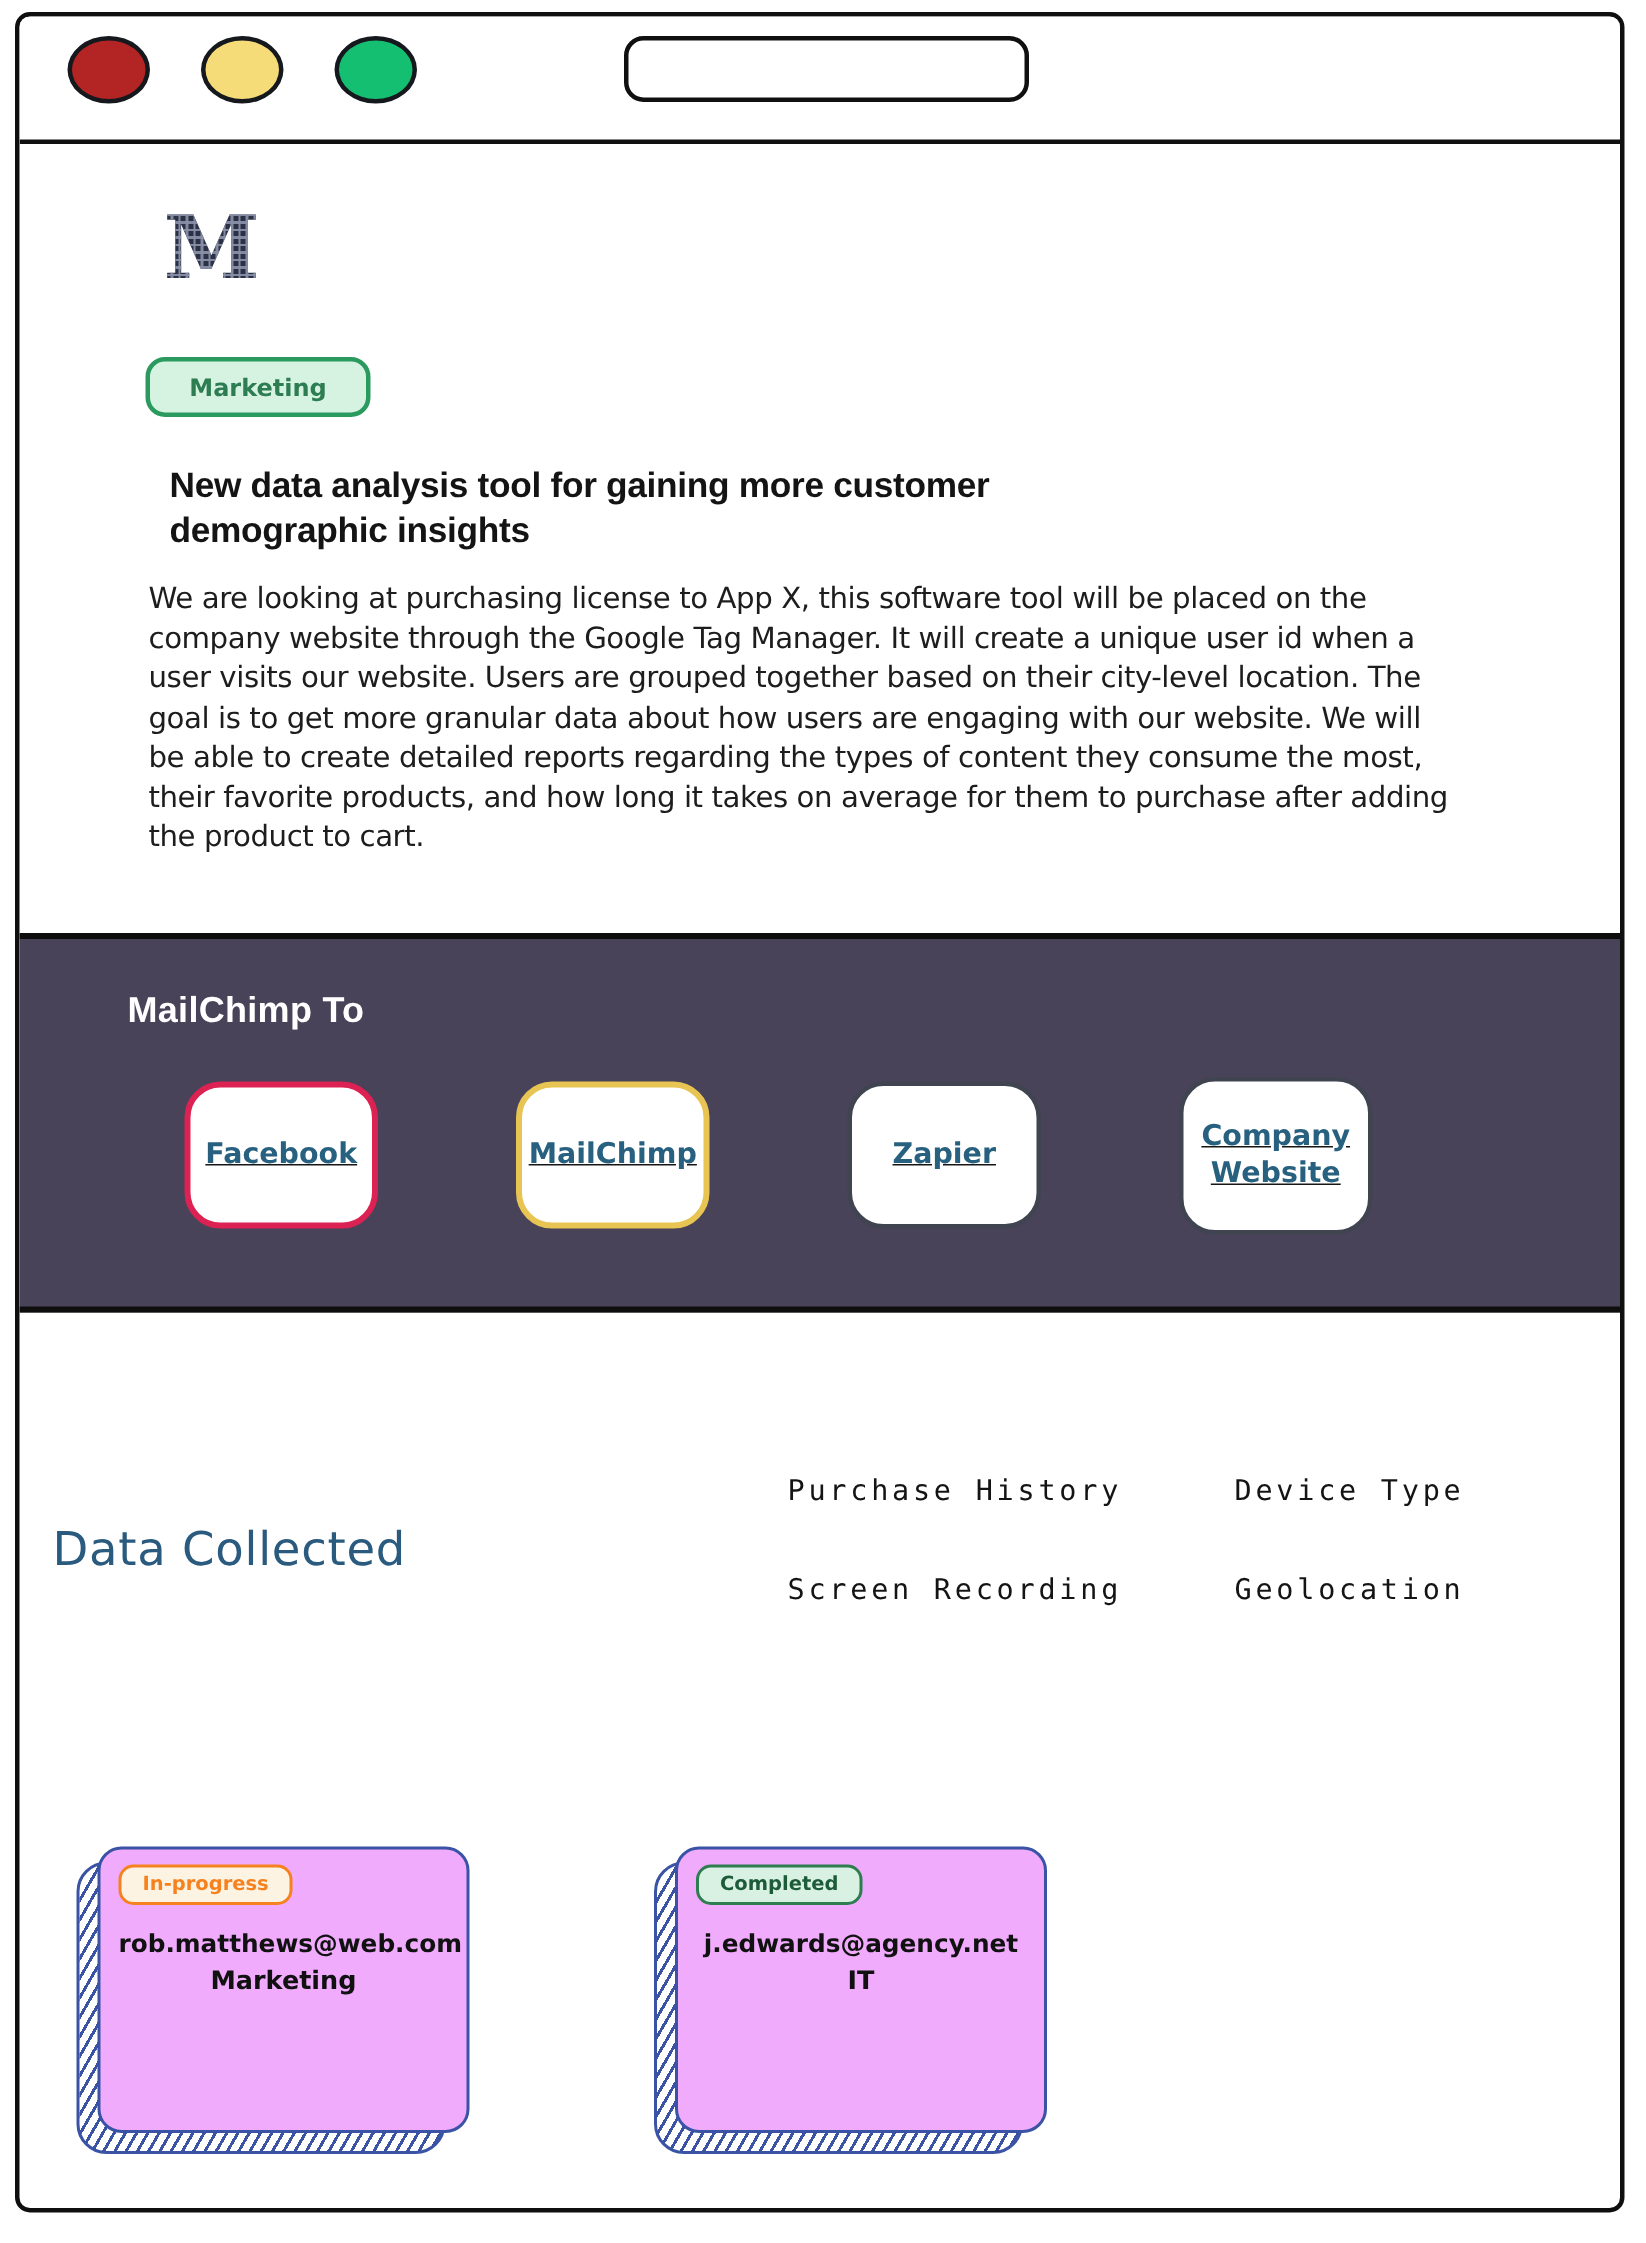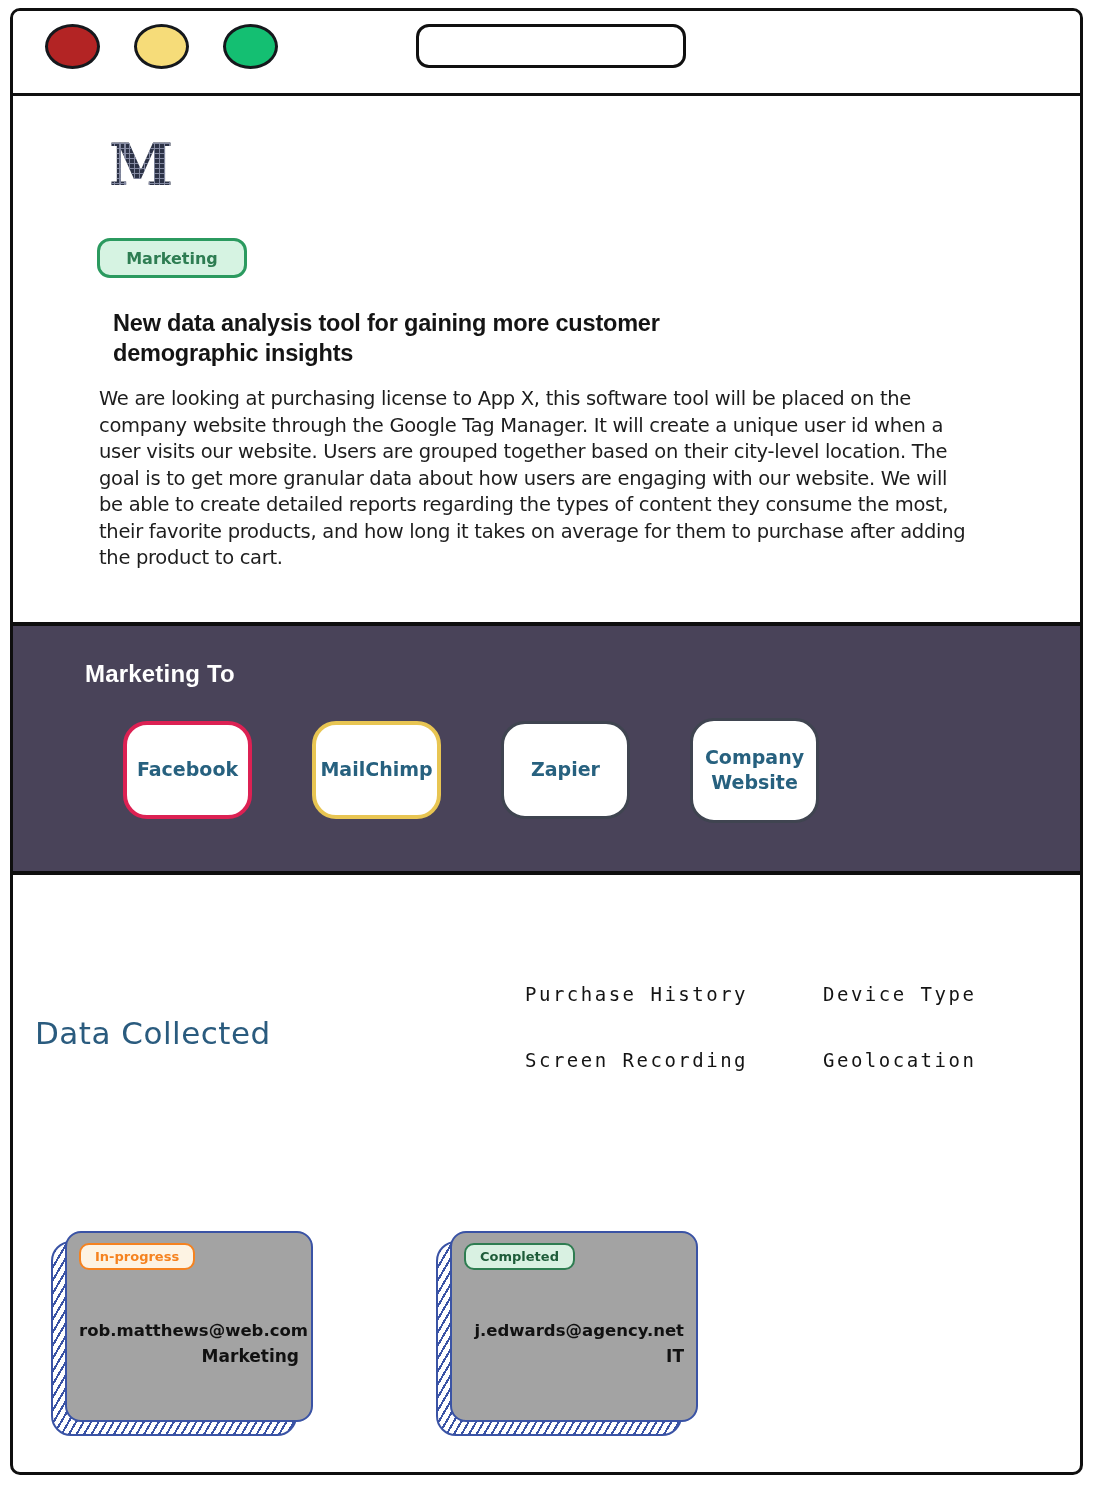--- a/index.html
+++ b/index.html
@@ -100,22 +100,23 @@
   }
   .connected-title {
     margin: 0 0 30px 0;
     color: #ffffff;
     font-size: 24px; font-weight: 800;
     letter-spacing: 0.2px;
     font-family: "Liberation Sans", sans-serif;
   }
   .conn-cards {
     display: flex; align-items: center;
-    gap: 60px;
+    gap: 92px;
     margin-left: 38px;
+    text-decoration: underline;
   }
   .conn-card {
     width: 129px; min-height: 98px;
     background: #ffffff;
     border-radius: 24px;
     display: flex; align-items: center; justify-content: center;
     text-align: center;
     padding: 6px 8px;
     color: #27617f;
     font-weight: bold; font-size: 19px; line-height: 1.35;
@@ -152,35 +153,35 @@
   .hatch-layer {
     position: absolute; left: 0; top: 10px;
     width: 246px; height: 195px;
     border: 2px solid #3a53a5;
     border-radius: 20px;
     background: repeating-linear-gradient(120deg, #ffffff 0 4.5px, #3a53a5 4.5px 6.5px);
   }
   .task-main {
     position: absolute; left: 14px; top: 0;
     width: 248px; height: 191px;
-    background: #a3a3a3;
+    background: #f0abfc;
     border: 2.5px solid #3a53a5;
     border-radius: 16px;
     padding: 10px 12px;
     cursor: pointer;
   }
   .status-badge {
     display: inline-flex; align-items: center; justify-content: center;
     height: 27px; padding: 0 14px;
     border-radius: 10px;
     font-size: 13px; font-weight: bold;
   }
   .status-inprogress { border: 2.5px solid #f5821f; background: #fdf3e3; color: #f5821f; }
   .status-completed  { border: 2.5px solid #2e7d51; background: #d9f1e2; color: #1e5c39; }
-  .task-body { margin-top: 51px; text-align: right; }
+  .task-body { margin-top: 16px; text-align: center; }
   .task-email { font-size: 16.5px; font-weight: bold; color: #111111; }
   .task-dept  { margin-top: 6px; font-size: 17px; font-weight: bold; color: #111111; }
 </style>
 </head>
 <body>
 
 <div class="frame">
 
   <div class="topbar">
     <span class="light light-red"></span>
@@ -190,21 +191,21 @@
   </div>
 
   <div class="content">
     <div class="logo-m">M</div>
     <div class="cat-badge">Marketing</div>
     <h1 class="article-title">New data analysis tool for gaining more customer demographic insights</h1>
     <p class="article-body">We are looking at purchasing license to App X, this software tool will be placed on the company website through the Google Tag Manager. It will create a unique user id when a user visits our website. Users are grouped together based on their city-level location. The goal is to get more granular data about how users are engaging with our website. We will be able to create detailed reports regarding the types of content they consume the most, their favorite products, and how long it takes on average for them to purchase after adding the product to cart.</p>
   </div>
 
   <section class="connected">
-    <h2 class="connected-title">Marketing To</h2>
+    <h2 class="connected-title">MailChimp To</h2>
     <div class="conn-cards">
       <div class="conn-card conn-facebook">
         <span>Facebook</span>
       </div>
       <div class="conn-card conn-mailchimp">
         <span>MailChimp</span>
       </div>
       <div class="conn-card conn-zapier">
         <span>Zapier</span>
       </div>

